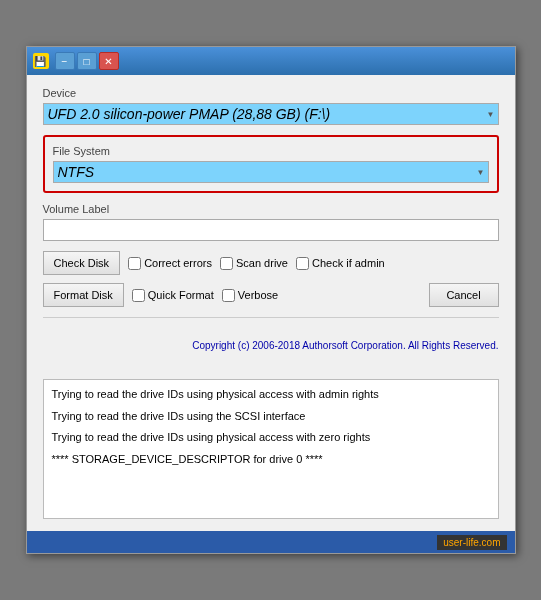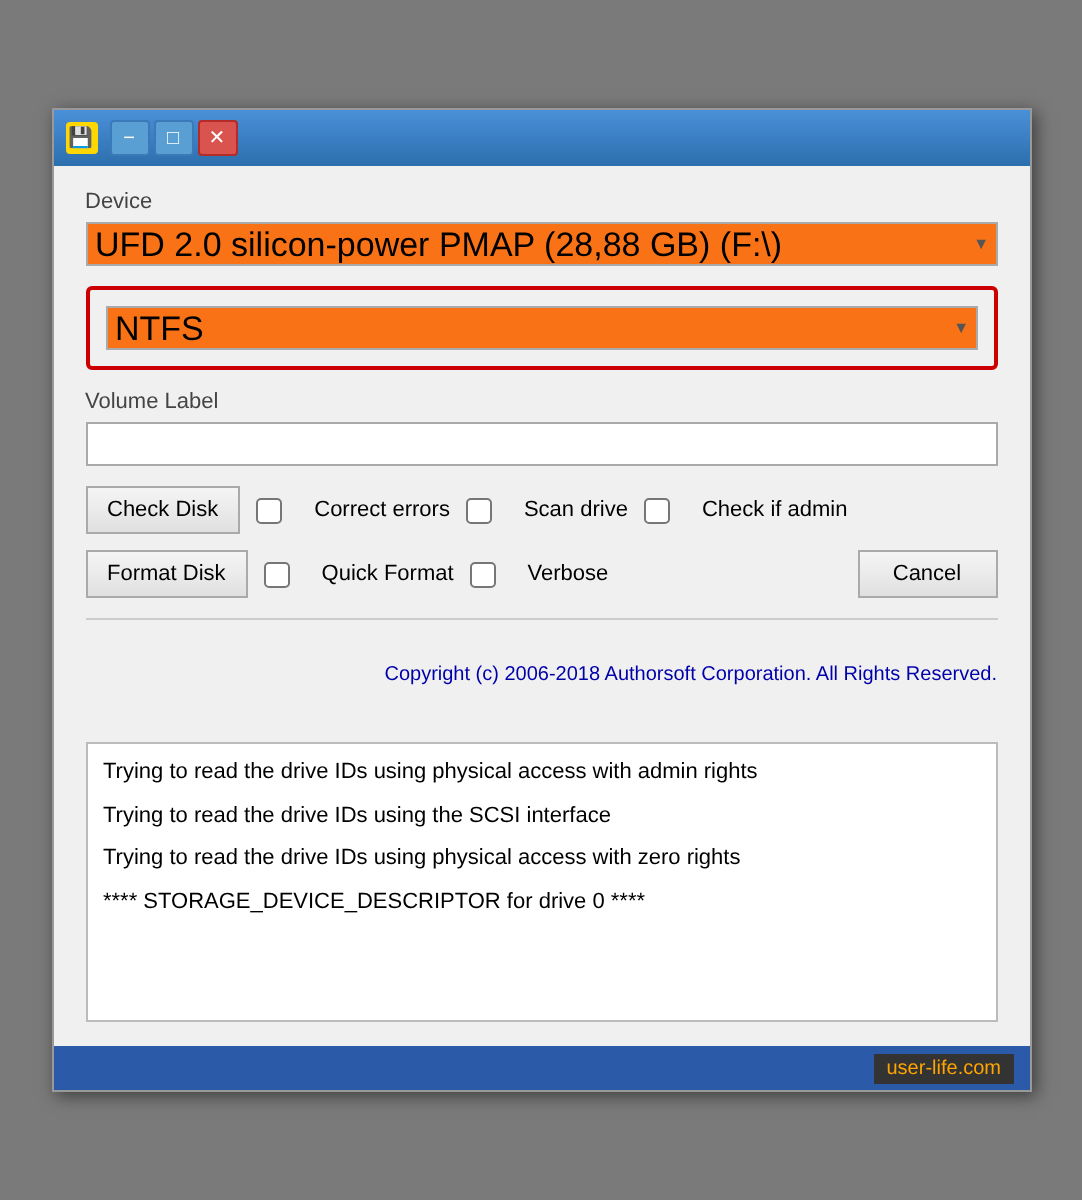--- a/index.html
+++ b/index.html
@@ -77,24 +77,25 @@
       margin-bottom: 4px;
     }
     .select-wrapper {
       flex: 1;
       position: relative;
     }
     .select-wrapper select {
       width: 100%;
       height: 22px;
       border: 1px solid #aaa;
-      background: #f97316;
-      font-size: 17px;
+      background: #7dd3fc;
+      font-size: 14px;
       padding: 0 20px 0 4px;
       appearance: none;
+      font-style: italic;
       -webkit-appearance: none;
     }
     .select-wrapper::after {
       content: '▼';
       position: absolute;
       right: 4px;
       top: 50%;
       transform: translateY(-50%);
       font-size: 8px;
       color: #555;
@@ -147,21 +148,21 @@
       padding: 0 10px;
       border: 1px solid #aaa;
       background: linear-gradient(to bottom, #f5f5f5, #e0e0e0);
       font-size: 11px;
       cursor: pointer;
       white-space: nowrap;
     }
     .checkbox-label {
       display: flex;
       align-items: center;
-      gap: 16px;
+      gap: 3px;
       font-size: 11px;
       white-space: nowrap;
     }
     .checkbox-label input[type="checkbox"] {
       margin: 0;
     }
     .format-row {
       display: flex;
       align-items: center;
       gap: 8px;
@@ -229,20 +230,21 @@
     <div>
       <div class="section-label">Device</div>
       <div class="select-wrapper">
         <select><option>UFD 2.0  silicon-power  PMAP (28,88 GB) (F:\)</option></select>
       </div>
     </div>
 
     <div style="height:10px;"></div>
 
     <div class="filesystem-section">
+      <div class="filesystem-label">File System</div>
       <div class="filesystem-row">
         <div class="select-wrapper" style="flex:1;">
           <select>
             <option>FAT32</option>
             <option selected="">NTFS</option>
             <option>exFAT</option>
           </select>
         </div>
       </div>
     </div>

